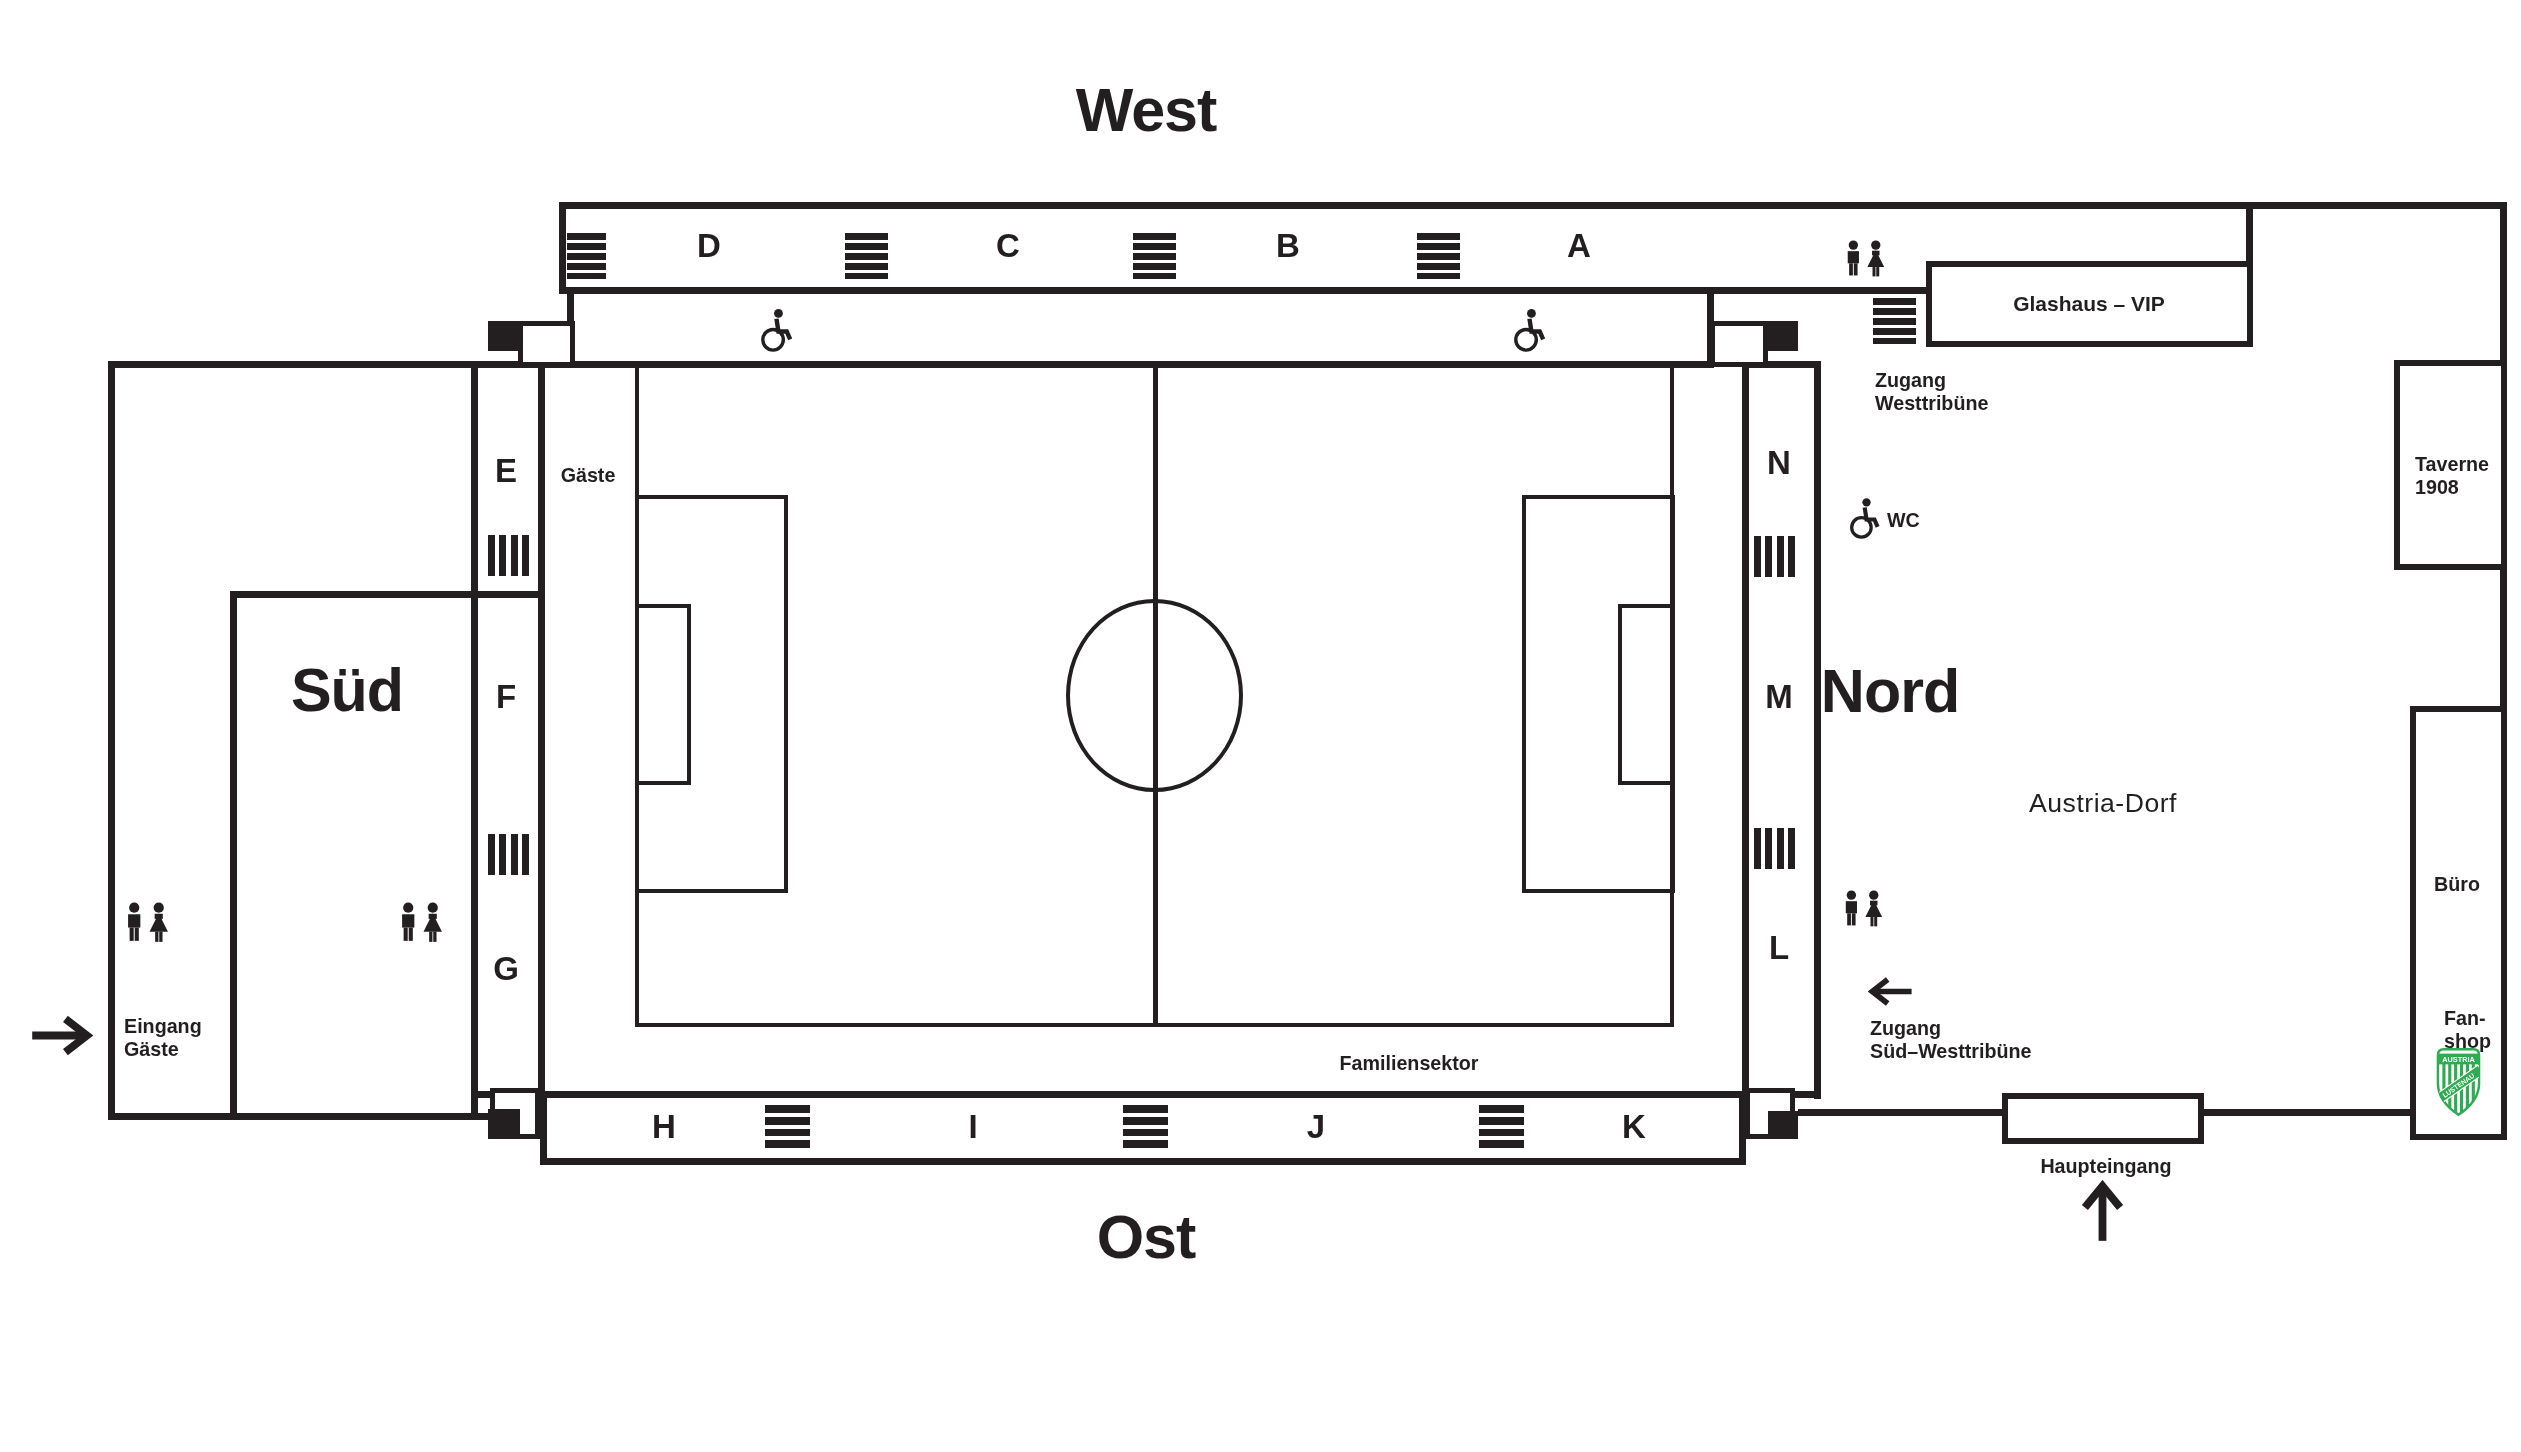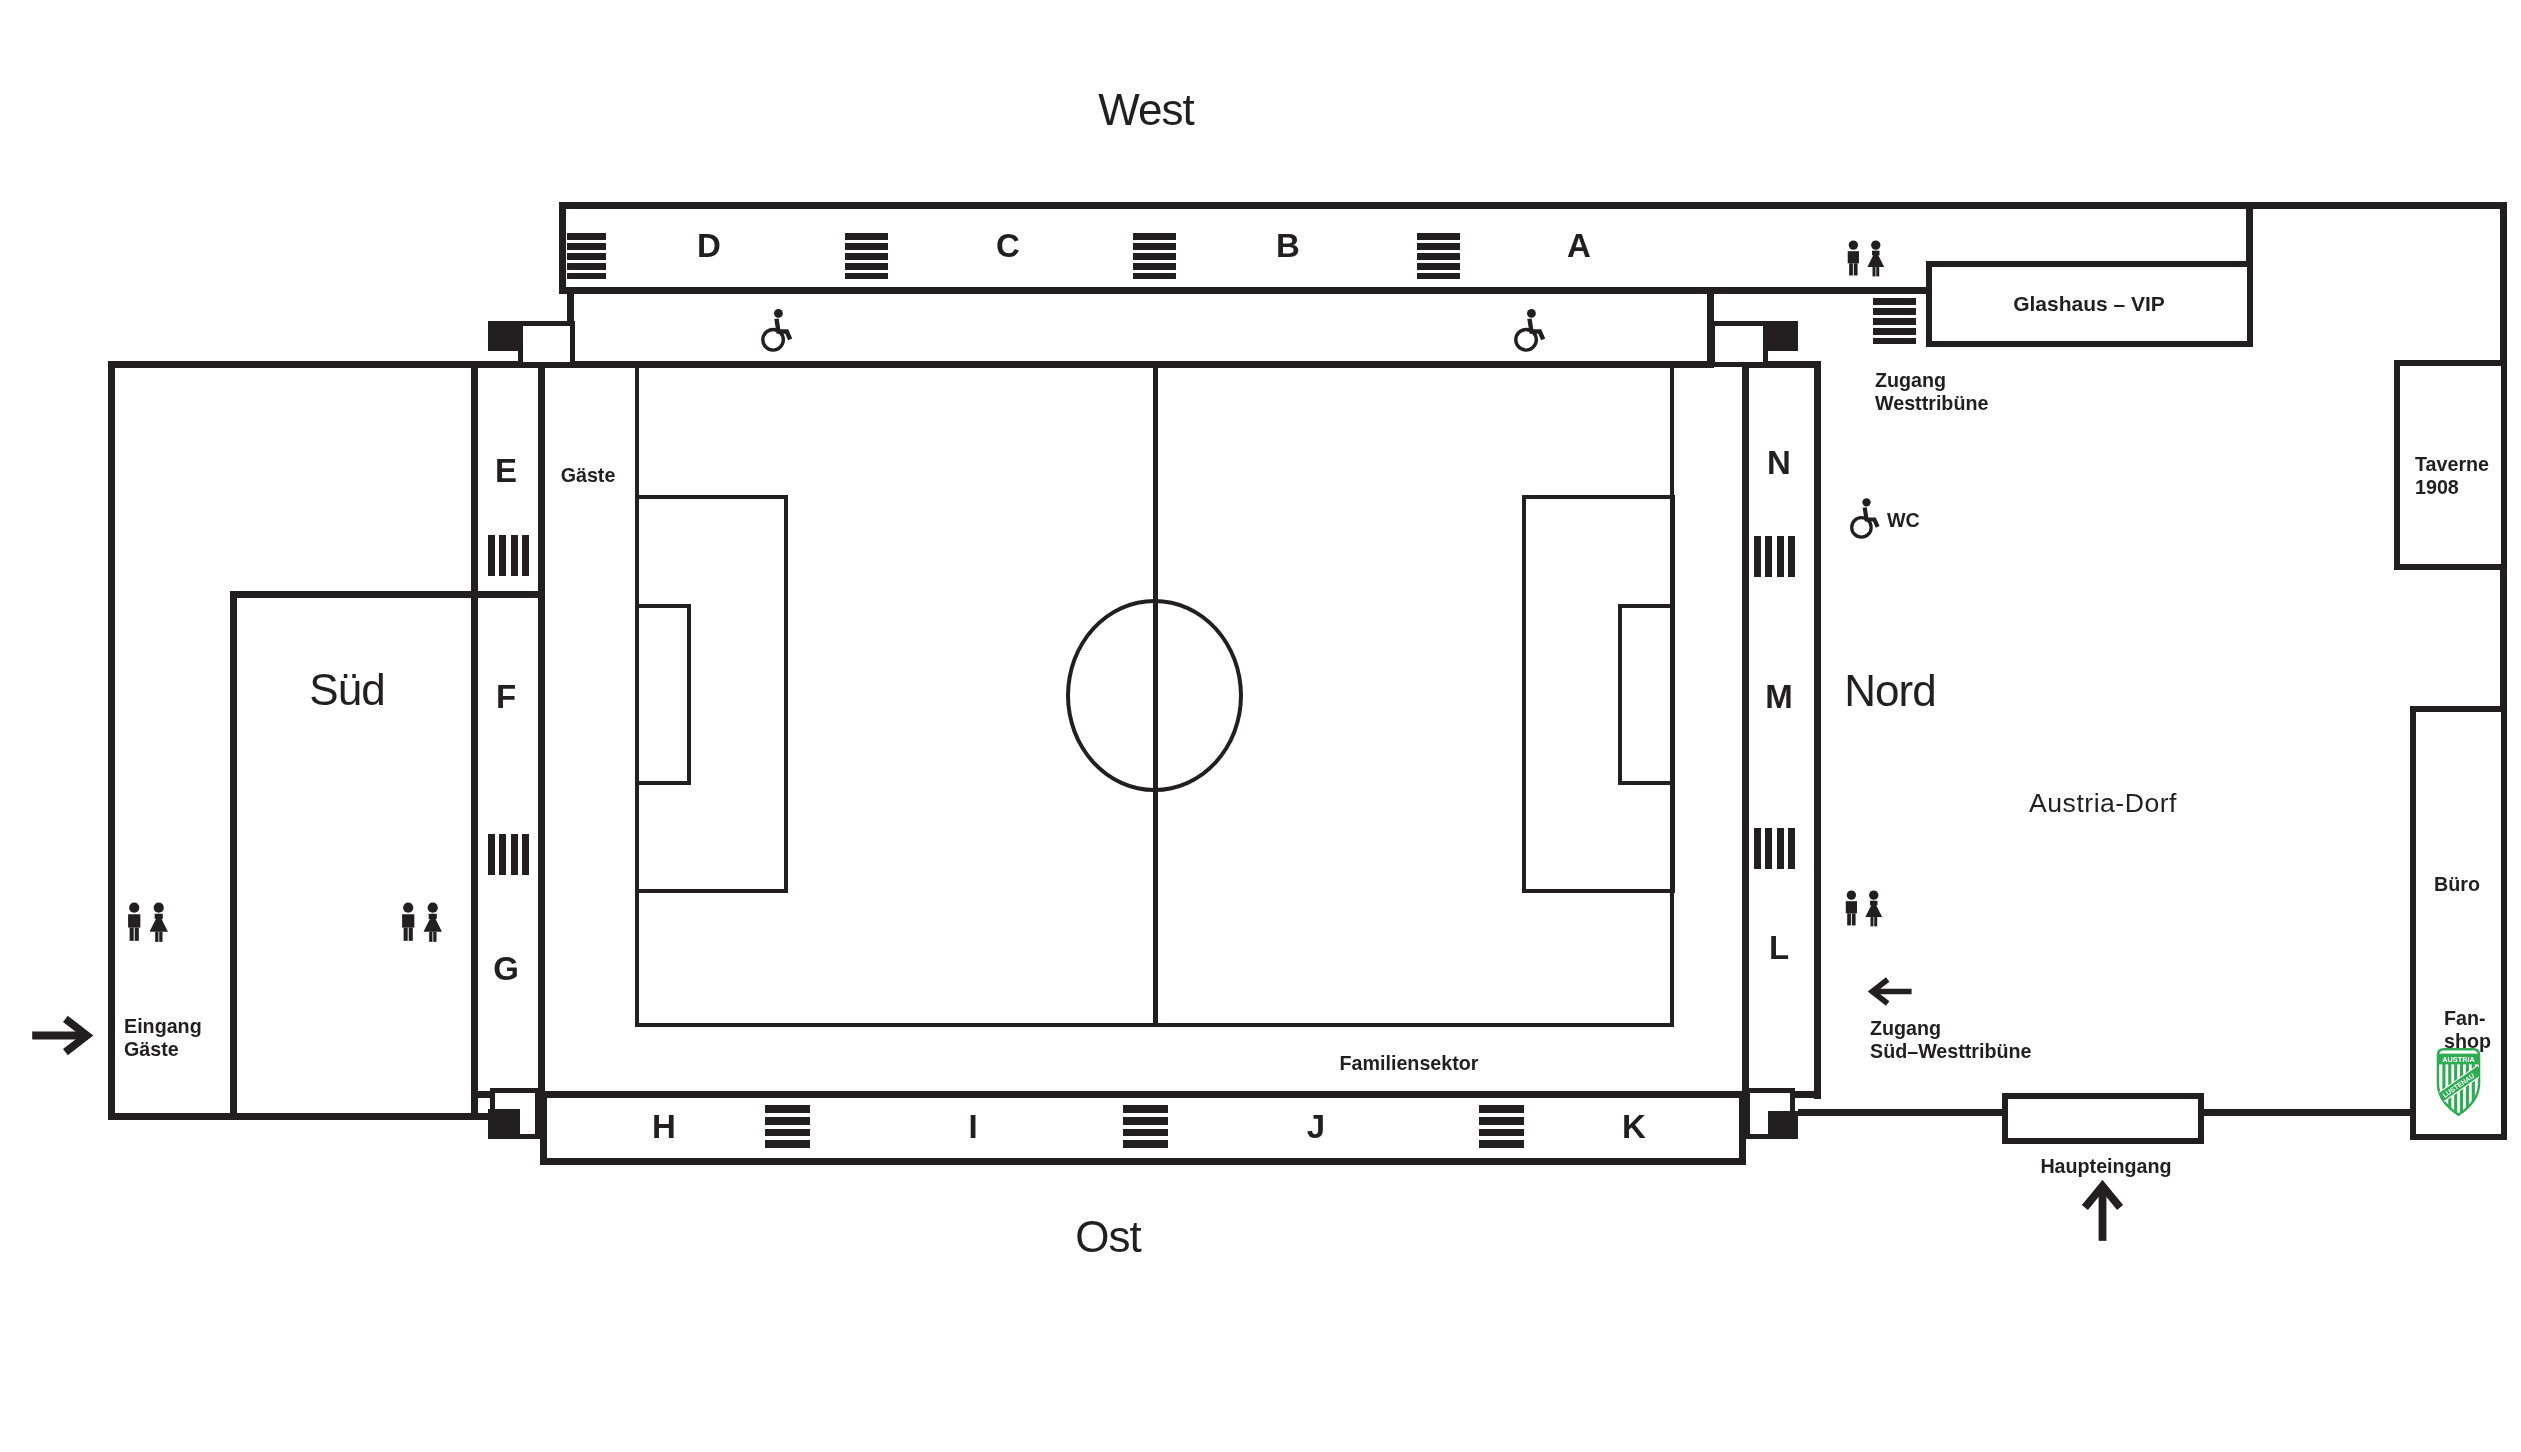--- a/index.html
+++ b/index.html
@@ -12,21 +12,21 @@
   .line  { position:absolute; background:var(--ink); }
   .box   { position:absolute; border:6.9px solid var(--ink); background:var(--paper); box-sizing:border-box; }
   .pbox  { position:absolute; border:4.9px solid var(--ink); background:transparent; box-sizing:border-box; }
   .step  { position:absolute; border:5.9px solid var(--ink); background:var(--paper); box-sizing:border-box; }
   .sq    { position:absolute; background:var(--ink); }
   .stairs5 { position:absolute; background:repeating-linear-gradient(to bottom, var(--ink) 0 6.9px, transparent 6.9px 9.9px); }
   .stairs4 { position:absolute; background:repeating-linear-gradient(to bottom, var(--ink) 0 7.9px, transparent 7.9px 11.8px); }
   .hatch4  { position:absolute; background:repeating-linear-gradient(to right,  var(--ink) 0 6.9px, transparent 6.9px 11.5px); }
   .txt   { position:absolute; white-space:nowrap; color:var(--ink); }
   .ctr   { transform:translate(-50%,-50%); }
-  .stand { font-size:44px; font-weight:normal; letter-spacing:-1px; }
+  .stand { font-size:61px; font-weight:bold; letter-spacing:-1px; }
   .letter{ font-size:33px; font-weight:bold; }
   .small { font-size:19.7px; font-weight:bold; line-height:22.7px; }
   .small span { display:block; }
   .mid   { font-size:26.6px; font-weight:normal; letter-spacing:0.5px; }
   .icon  { position:absolute; }
   .icon svg { display:block; width:100%; height:100%; }
   svg text { font-family:"Liberation Sans", sans-serif; font-weight:bold; }
 </style>
 </head>
 <body>
@@ -211,21 +211,21 @@
         <text x="24" y="16" font-size="7.5" fill="#ffffff" text-anchor="middle">AUSTRIA</text>
         <g transform="rotate(-35 24 40)">
           <rect x="-4" y="34.5" width="56" height="10.5" fill="#2fac52" stroke="#ffffff" stroke-width="1.2"></rect>
           <text x="24" y="42.5" font-size="7" fill="#ffffff" text-anchor="middle">LUSTENAU</text>
         </g>
       </g>
     </svg>
   </div>
 
   <div class="txt stand ctr" style="left:1146px;top:110px">West</div>
-  <div class="txt stand ctr" style="left:1108px;top:1237px">Ost</div>
+  <div class="txt stand ctr" style="left:1146px;top:1237px">Ost</div>
   <div class="txt stand ctr" style="left:347px;top:690px">Süd</div>
   <div class="txt stand ctr" style="left:1890px;top:691px">Nord</div>
 
   <div class="txt letter ctr" style="left:709px;top:246px">D</div>
   <div class="txt letter ctr" style="left:1008px;top:246px">C</div>
   <div class="txt letter ctr" style="left:1288px;top:246px">B</div>
   <div class="txt letter ctr" style="left:1579px;top:246px">A</div>
   <div class="txt letter ctr" style="left:664px;top:1127px">H</div>
   <div class="txt letter ctr" style="left:973px;top:1127px">I</div>
   <div class="txt letter ctr" style="left:1316px;top:1127px">J</div>

